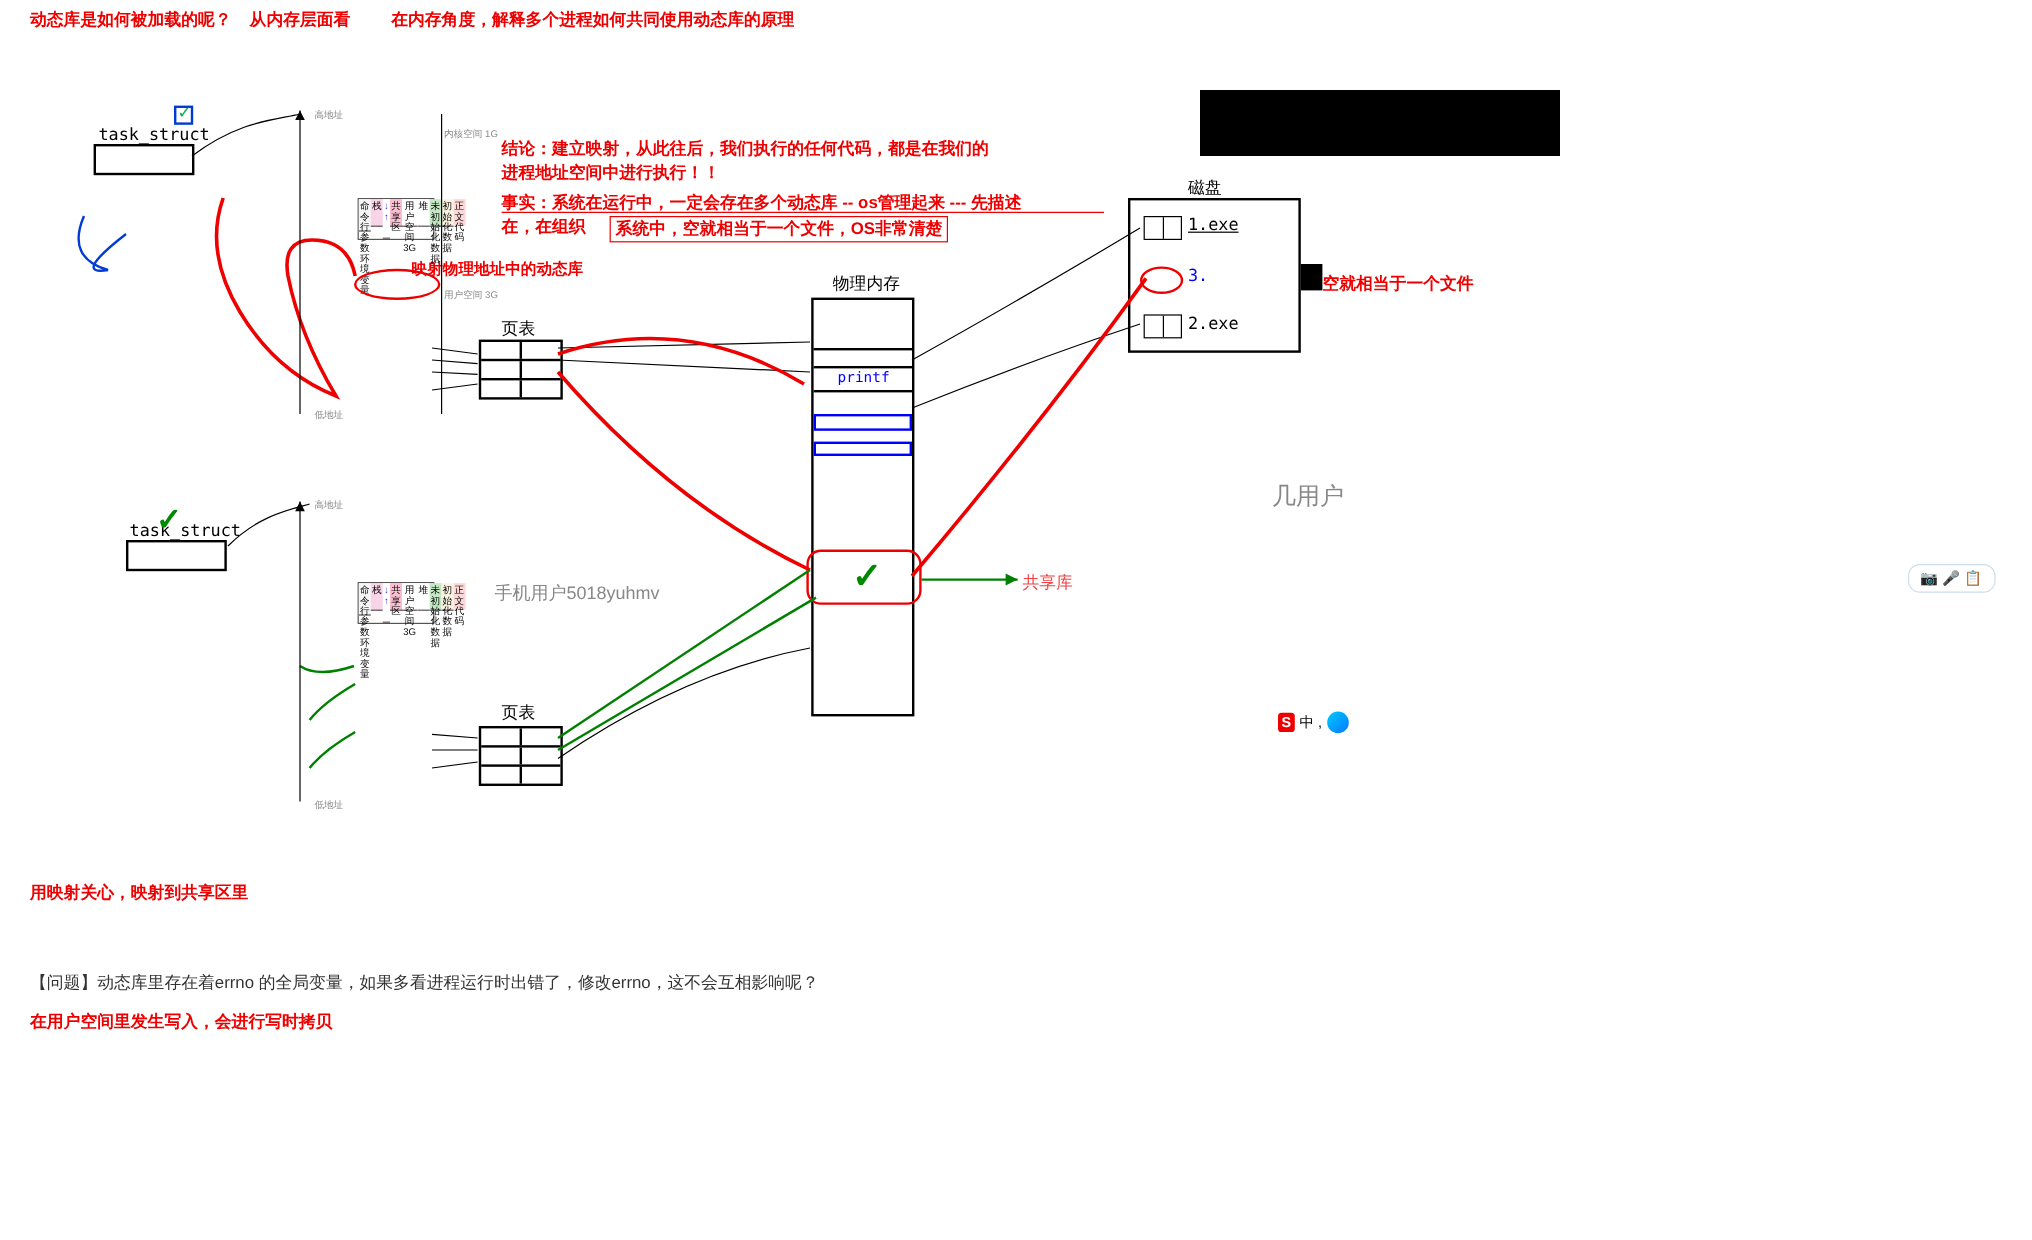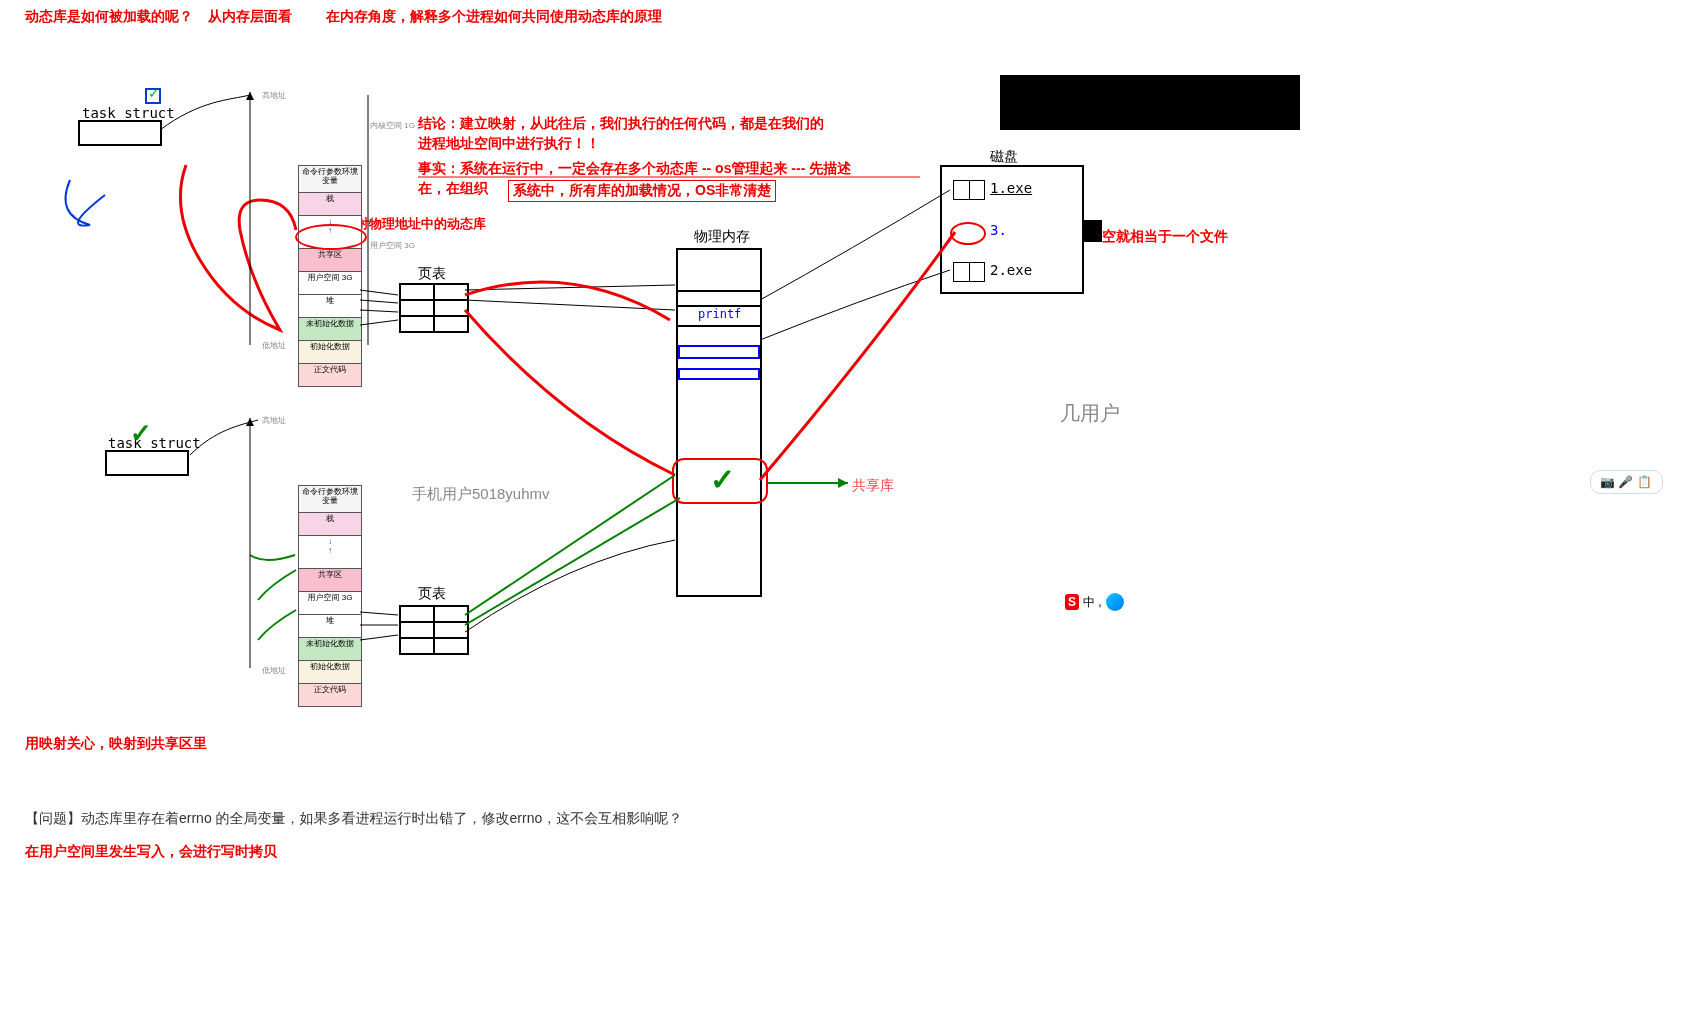--- a/index.html
+++ b/index.html
@@ -4,21 +4,21 @@
 <style>
   html,body{margin:0;padding:0;font-family:"Microsoft YaHei",SimSun,sans-serif;font-size:14px;color:#000}
   .canvas{position:relative;width:1693px;height:1033px;background:#fff;overflow:hidden}
   .red{color:#e00;font-weight:bold}
   .blue{color:#00f}
   .green{color:#ef4444}
   .gray{color:#888}
   .txt{position:absolute;white-space:nowrap}
   .box{position:absolute;border:2px solid #000;background:#fff}
   .blackout{position:absolute;background:#000}
-  .segstack{position:absolute;width:62px;border:1px solid #555;display:flex;flex-direction:column;font-size:8px;text-align:center}
+  .segstack{position:absolute;width:62px;border:1px solid #555;display:flex;flex-direction:row;font-size:8px;text-align:center}
   .seg{border-bottom:1px solid #555;padding:2px 1px;line-height:1.1}
   .seg:last-child{border-bottom:none}
   .seg-kernel{background:#f5f5f5;height:22px}
   .seg-stack{background:#f9d3e6;height:18px}
   .seg-arrow{background:#fff;height:28px;color:#33f}
   .seg-share{background:#fabfcf;height:18px}
   .seg-user{background:#fff;height:18px}
   .seg-heap{background:#fff;height:18px}
   .seg-uninit{background:#c4e8c4;height:18px}
   .seg-init{background:#f9f2e0;height:18px}
@@ -59,21 +59,21 @@
   <div class="box" style="left:78px;top:120px;width:80px;height:22px"></div>
 
   <div class="txt" style="left:108px;top:435px;font-family:monospace">task_struct</div>
   <div class="box" style="left:105px;top:450px;width:80px;height:22px"></div>
   <div class="check" style="left:130px;top:418px">✓</div>
 
   <div class="txt red" style="left:418px;top:115px">结论：建立映射，从此往后，我们执行的任何代码，都是在我们的</div>
   <div class="txt red" style="left:418px;top:135px">进程地址空间中进行执行！！</div>
   <div class="txt red" style="left:418px;top:160px">事实：系统在运行中，一定会存在多个动态库 -- os管理起来 --- 先描述</div>
   <div class="txt red" style="left:418px;top:180px">在，在组织</div>
-  <div class="txt red" style="left:508px;top:180px;border:1px solid #e00;padding:1px 4px">系统中，所有库的加载情况，OS非常清楚</div>
+  <div class="txt red" style="left:508px;top:180px;border:1px solid #e00;padding:1px 4px">系统中，空就相当于一个文件，OS非常清楚</div>
 
   <div class="txt red" style="left:343px;top:215px;font-size:13px">映射物理地址中的动态库</div>
 
   <div class="txt" style="left:990px;top:148px">磁盘</div>
   <div class="disk" style="left:940px;top:165px;width:140px;height:125px"></div>
   <div class="file" style="left:953px;top:180px"></div>
   <div class="txt" style="left:990px;top:180px;font-family:monospace;text-decoration:underline">1.exe</div>
   <div class="txt blue" style="left:990px;top:222px;font-family:monospace">3.</div>
   <div class="circle-r" style="left:950px;top:222px;width:32px;height:19px"></div>
   <div class="file" style="left:953px;top:262px"></div>
@@ -89,21 +89,21 @@
     <div class="physblue" style="top:95px;height:10px"></div>
     <div class="physblue" style="top:118px;height:8px"></div>
   </div>
 
   <div style="position:absolute;left:672px;top:458px;width:92px;height:42px;border:2px solid #e00;border-radius:12px"></div>
   <div class="check" style="left:710px;top:462px;font-size:30px">✓</div>
   <div class="txt green" style="left:852px;top:477px">共享库</div>
 
   <div class="txt gray" style="left:262px;top:90px;font-size:8px">高地址</div>
   <div class="txt gray" style="left:262px;top:340px;font-size:8px">低地址</div>
-  <div class="txt gray" style="left:370px;top:120px;font-size:8px">内核空间 1G</div>
+  <div class="txt gray" style="left:370px;top:106px;font-size:8px">内核空间 1G</div>
   <div class="txt gray" style="left:370px;top:240px;font-size:8px;writing-mode:horizontal-tb">用户空间 3G</div>
 
   <div class="segstack" style="left:298px;top:165px">
     <div class="seg seg-kernel">命令行参数环境变量</div>
     <div class="seg seg-stack">栈</div>
     <div class="seg seg-arrow">↓<br>↑</div>
     <div class="seg seg-share">共享区</div>
     <div class="seg seg-user">用户空间 3G</div>
     <div class="seg seg-heap">堆</div>
     <div class="seg seg-uninit">未初始化数据</div>

